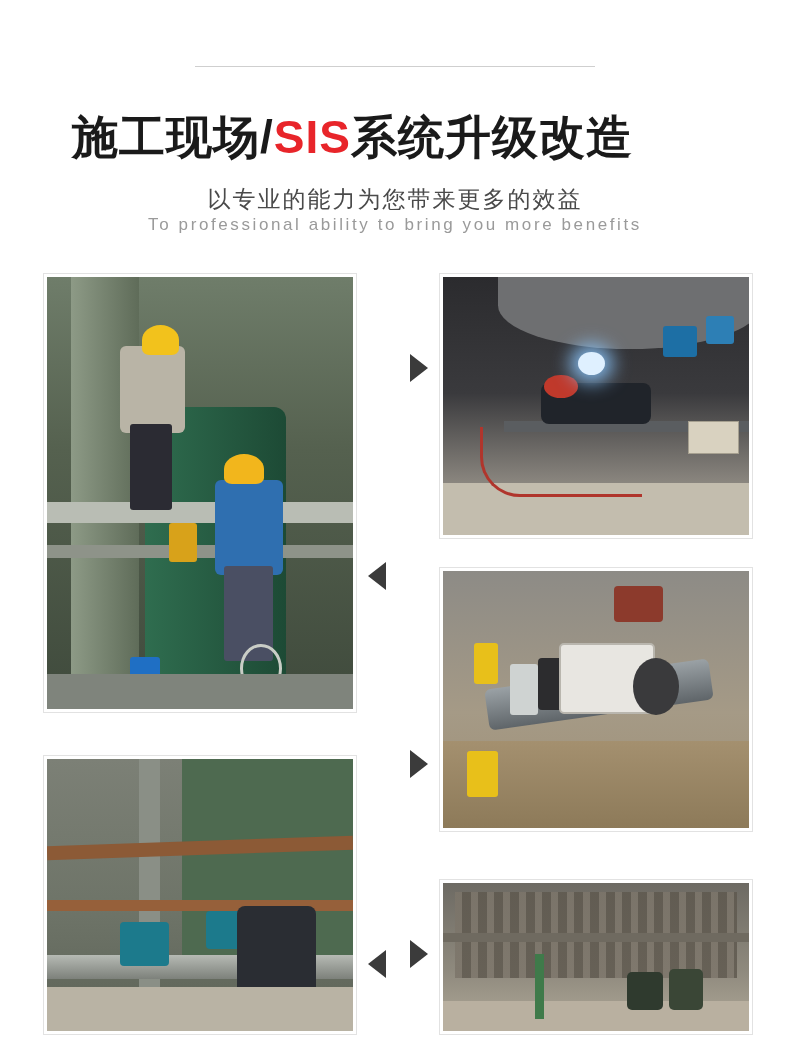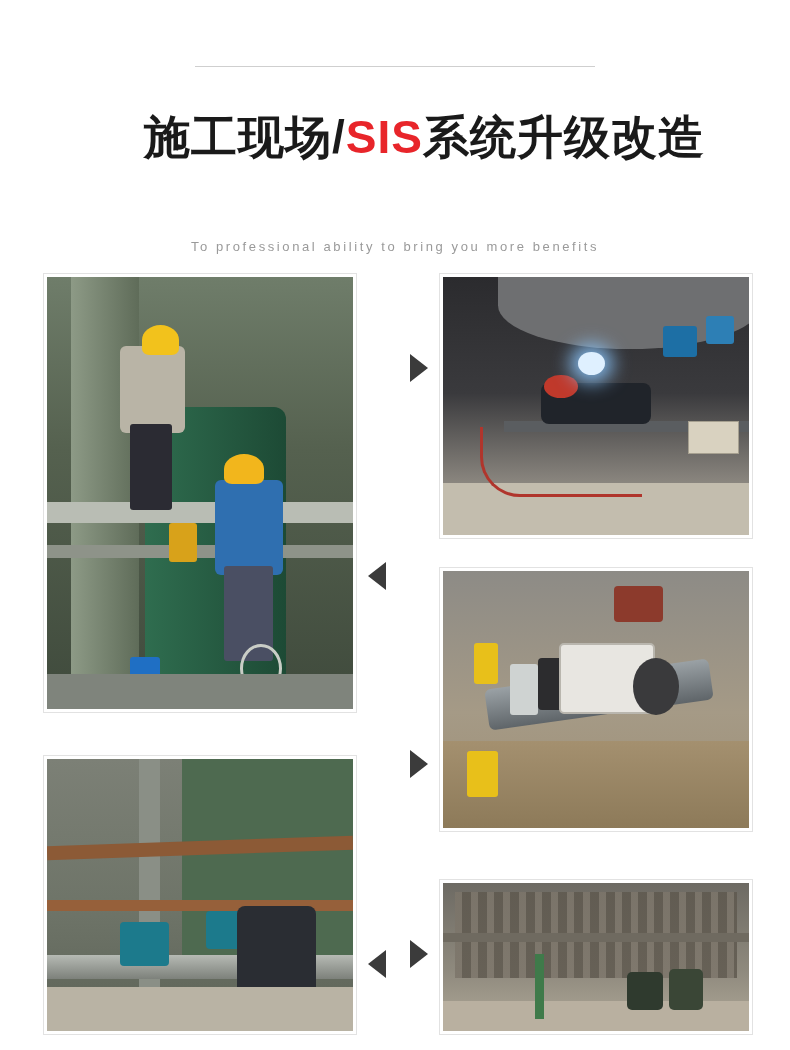--- a/index.html
+++ b/index.html
@@ -66,21 +66,21 @@
     right: -9px;
     border-left: 9px solid #2f2f2f;
   }
 
   
   .headline {
     position: absolute;
     top: 112px;
     left: 0;
     width: 705px;
-    text-align: right;
+    text-align: center;
     font-size: 46px;
     font-weight: bold;
     line-height: 1.1;
     color: #1a1a1a;
     letter-spacing: 1px;
     white-space: nowrap;
   }
   .headline .hl-accent {
     color: #e8252a;
   }
@@ -89,25 +89,25 @@
     top: 184px;
     left: 0;
     width: 790px;
     text-align: center;
     font-size: 23px;
     color: #4a4a4a;
     letter-spacing: 2px;
   }
   .subtitle-en {
     position: absolute;
-    top: 239px;
+    top: 215px;
     left: 0;
     width: 790px;
     text-align: center;
-    font-size: 13px;
+    font-size: 17px;
     color: #9a9a9a;
     letter-spacing: 2.6px;
   }
 
   
   .gallery {
     position: absolute;
     top: 272px;
     left: 0;
     width: 790px;
@@ -223,20 +223,21 @@
 
   <div class="ribbon-wrap">
     <div class="ribbon-line"></div>
     <div class="ribbon-line"></div>
   </div>
 
   <div class="headline">
     <span>施工现场/</span><span class="hl-accent">SIS</span><span>系统升级改造</span>
   </div>
 
+  <div class="subtitle-cn">以专业的能力为您带来更多的效益</div>
   <div class="subtitle-en">To professional ability to bring you more benefits</div>
 
   <div class="gallery">
 
     <div class="photo p1">
       <div class="ph">
         <div class="layer p1-bg"></div>
         <div class="layer p1-col"></div>
         <div class="layer p1-tank"></div>
         <div class="layer p1-pipe1"></div>

